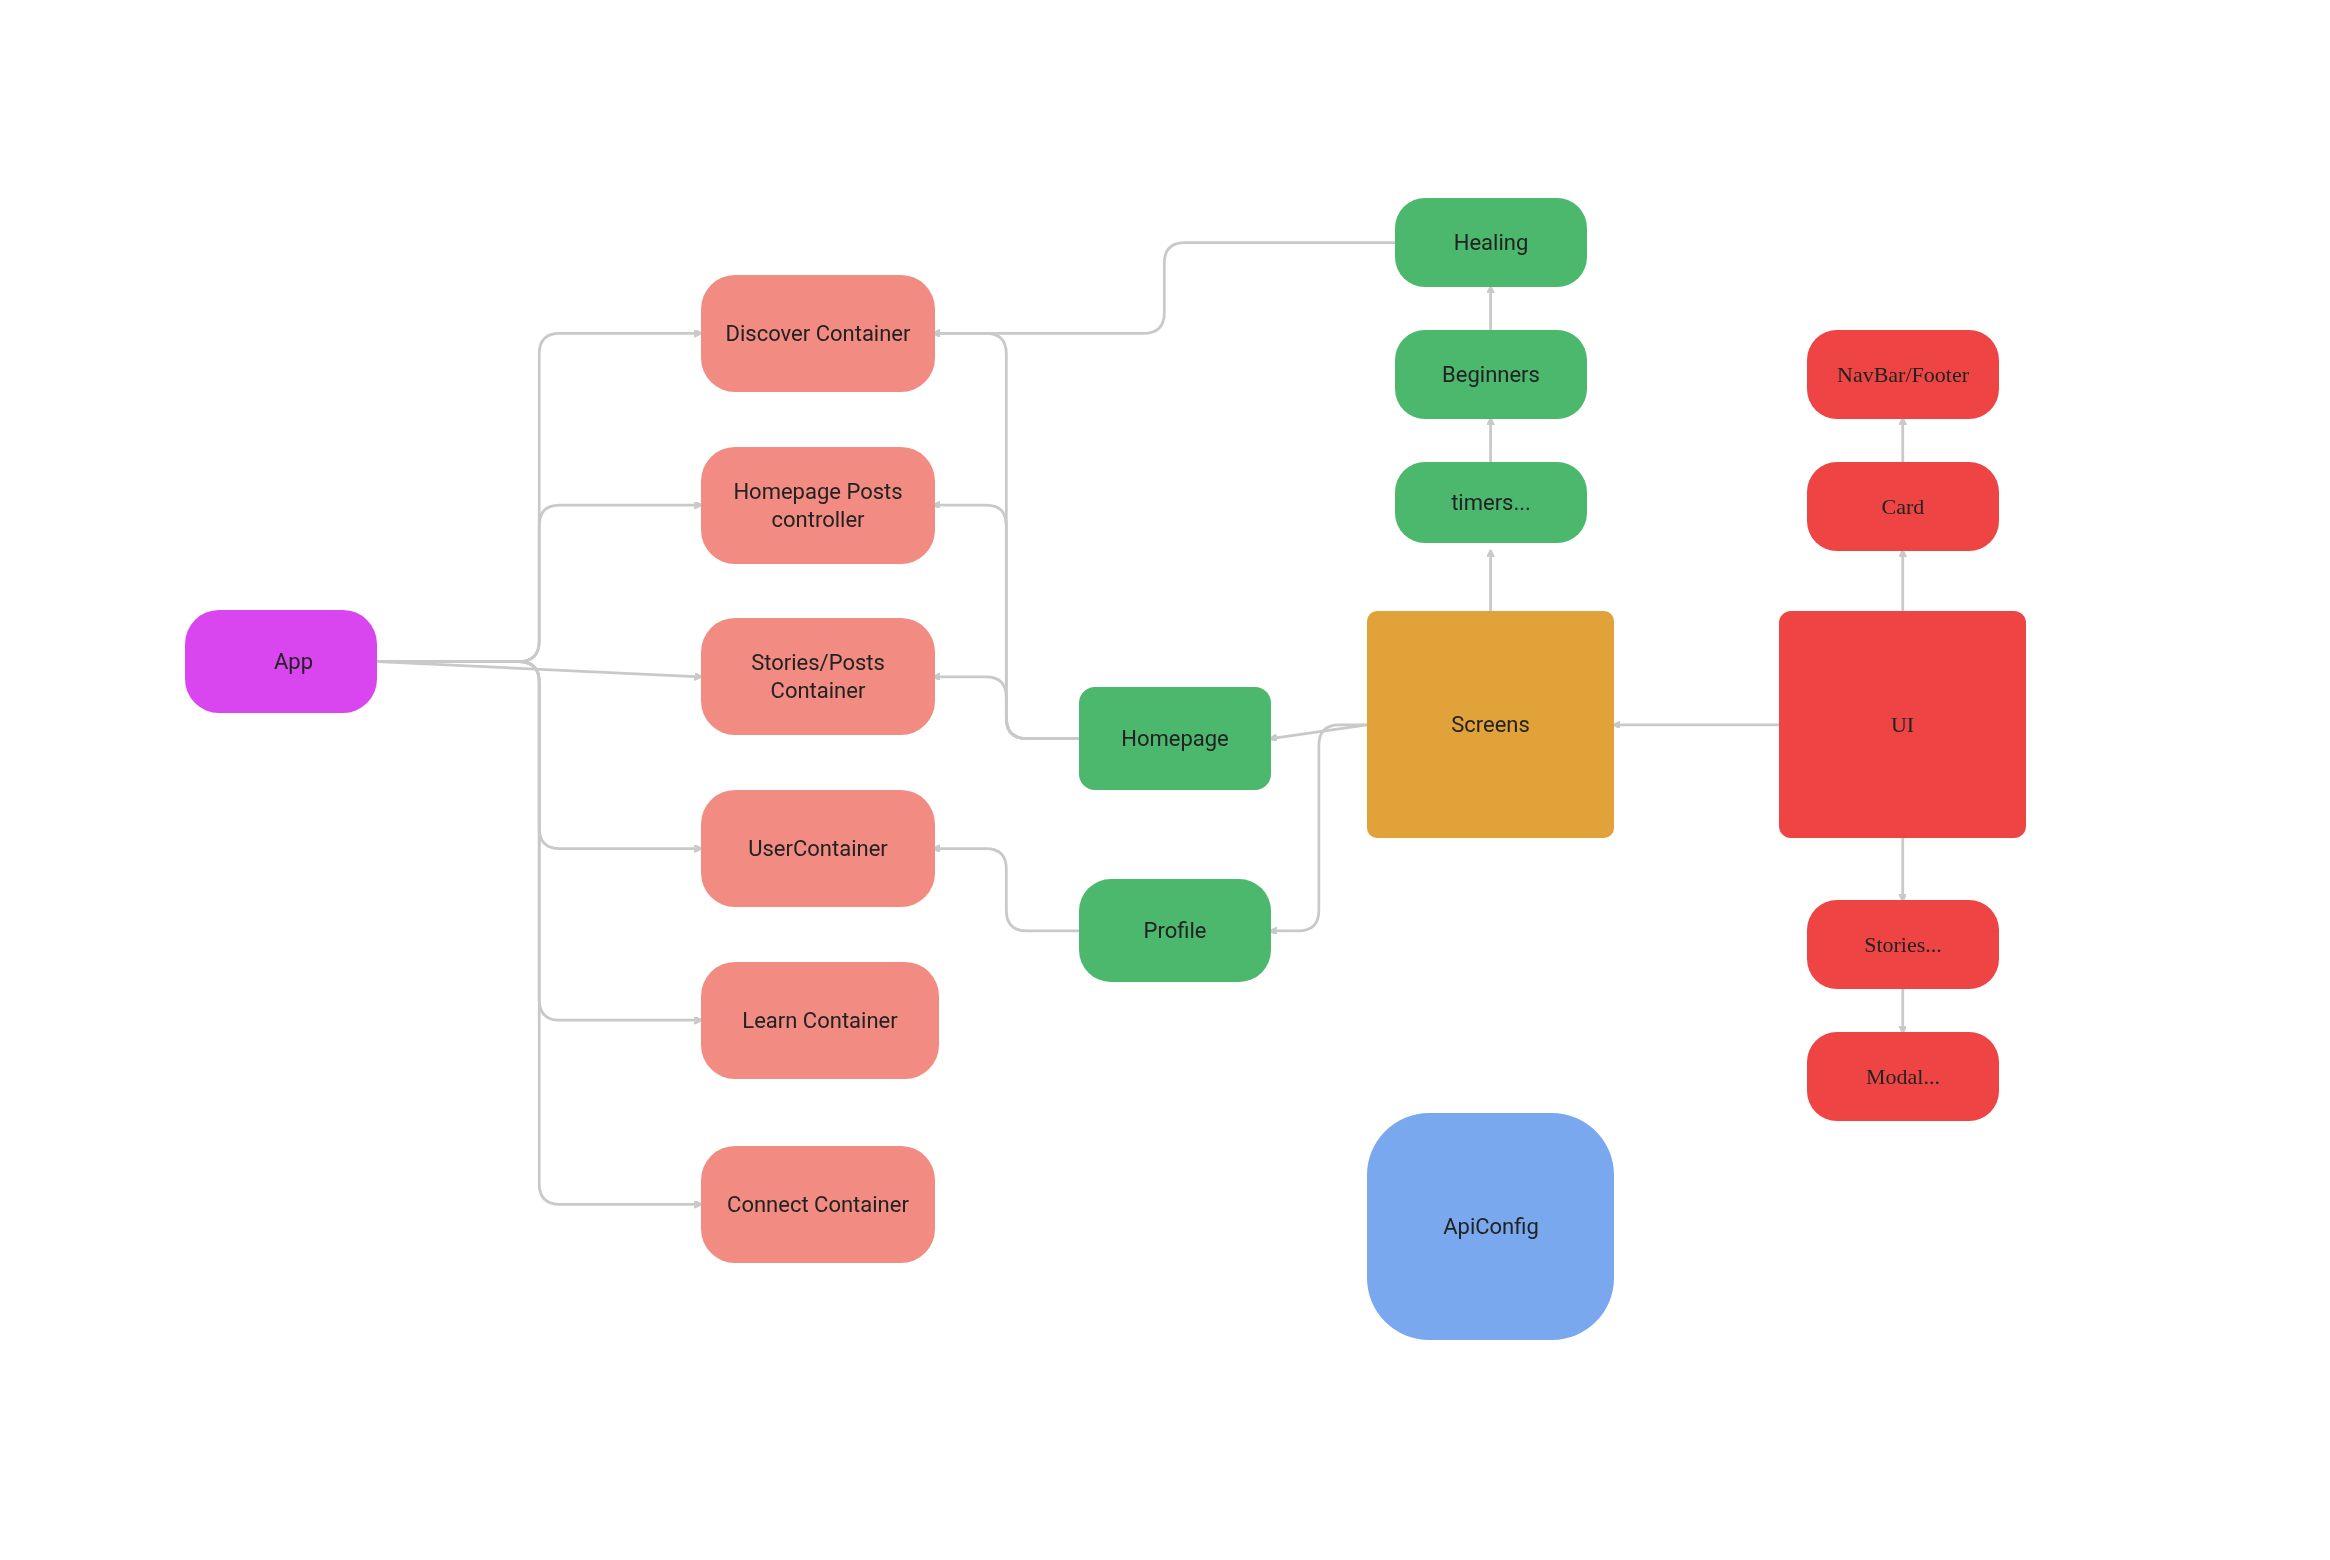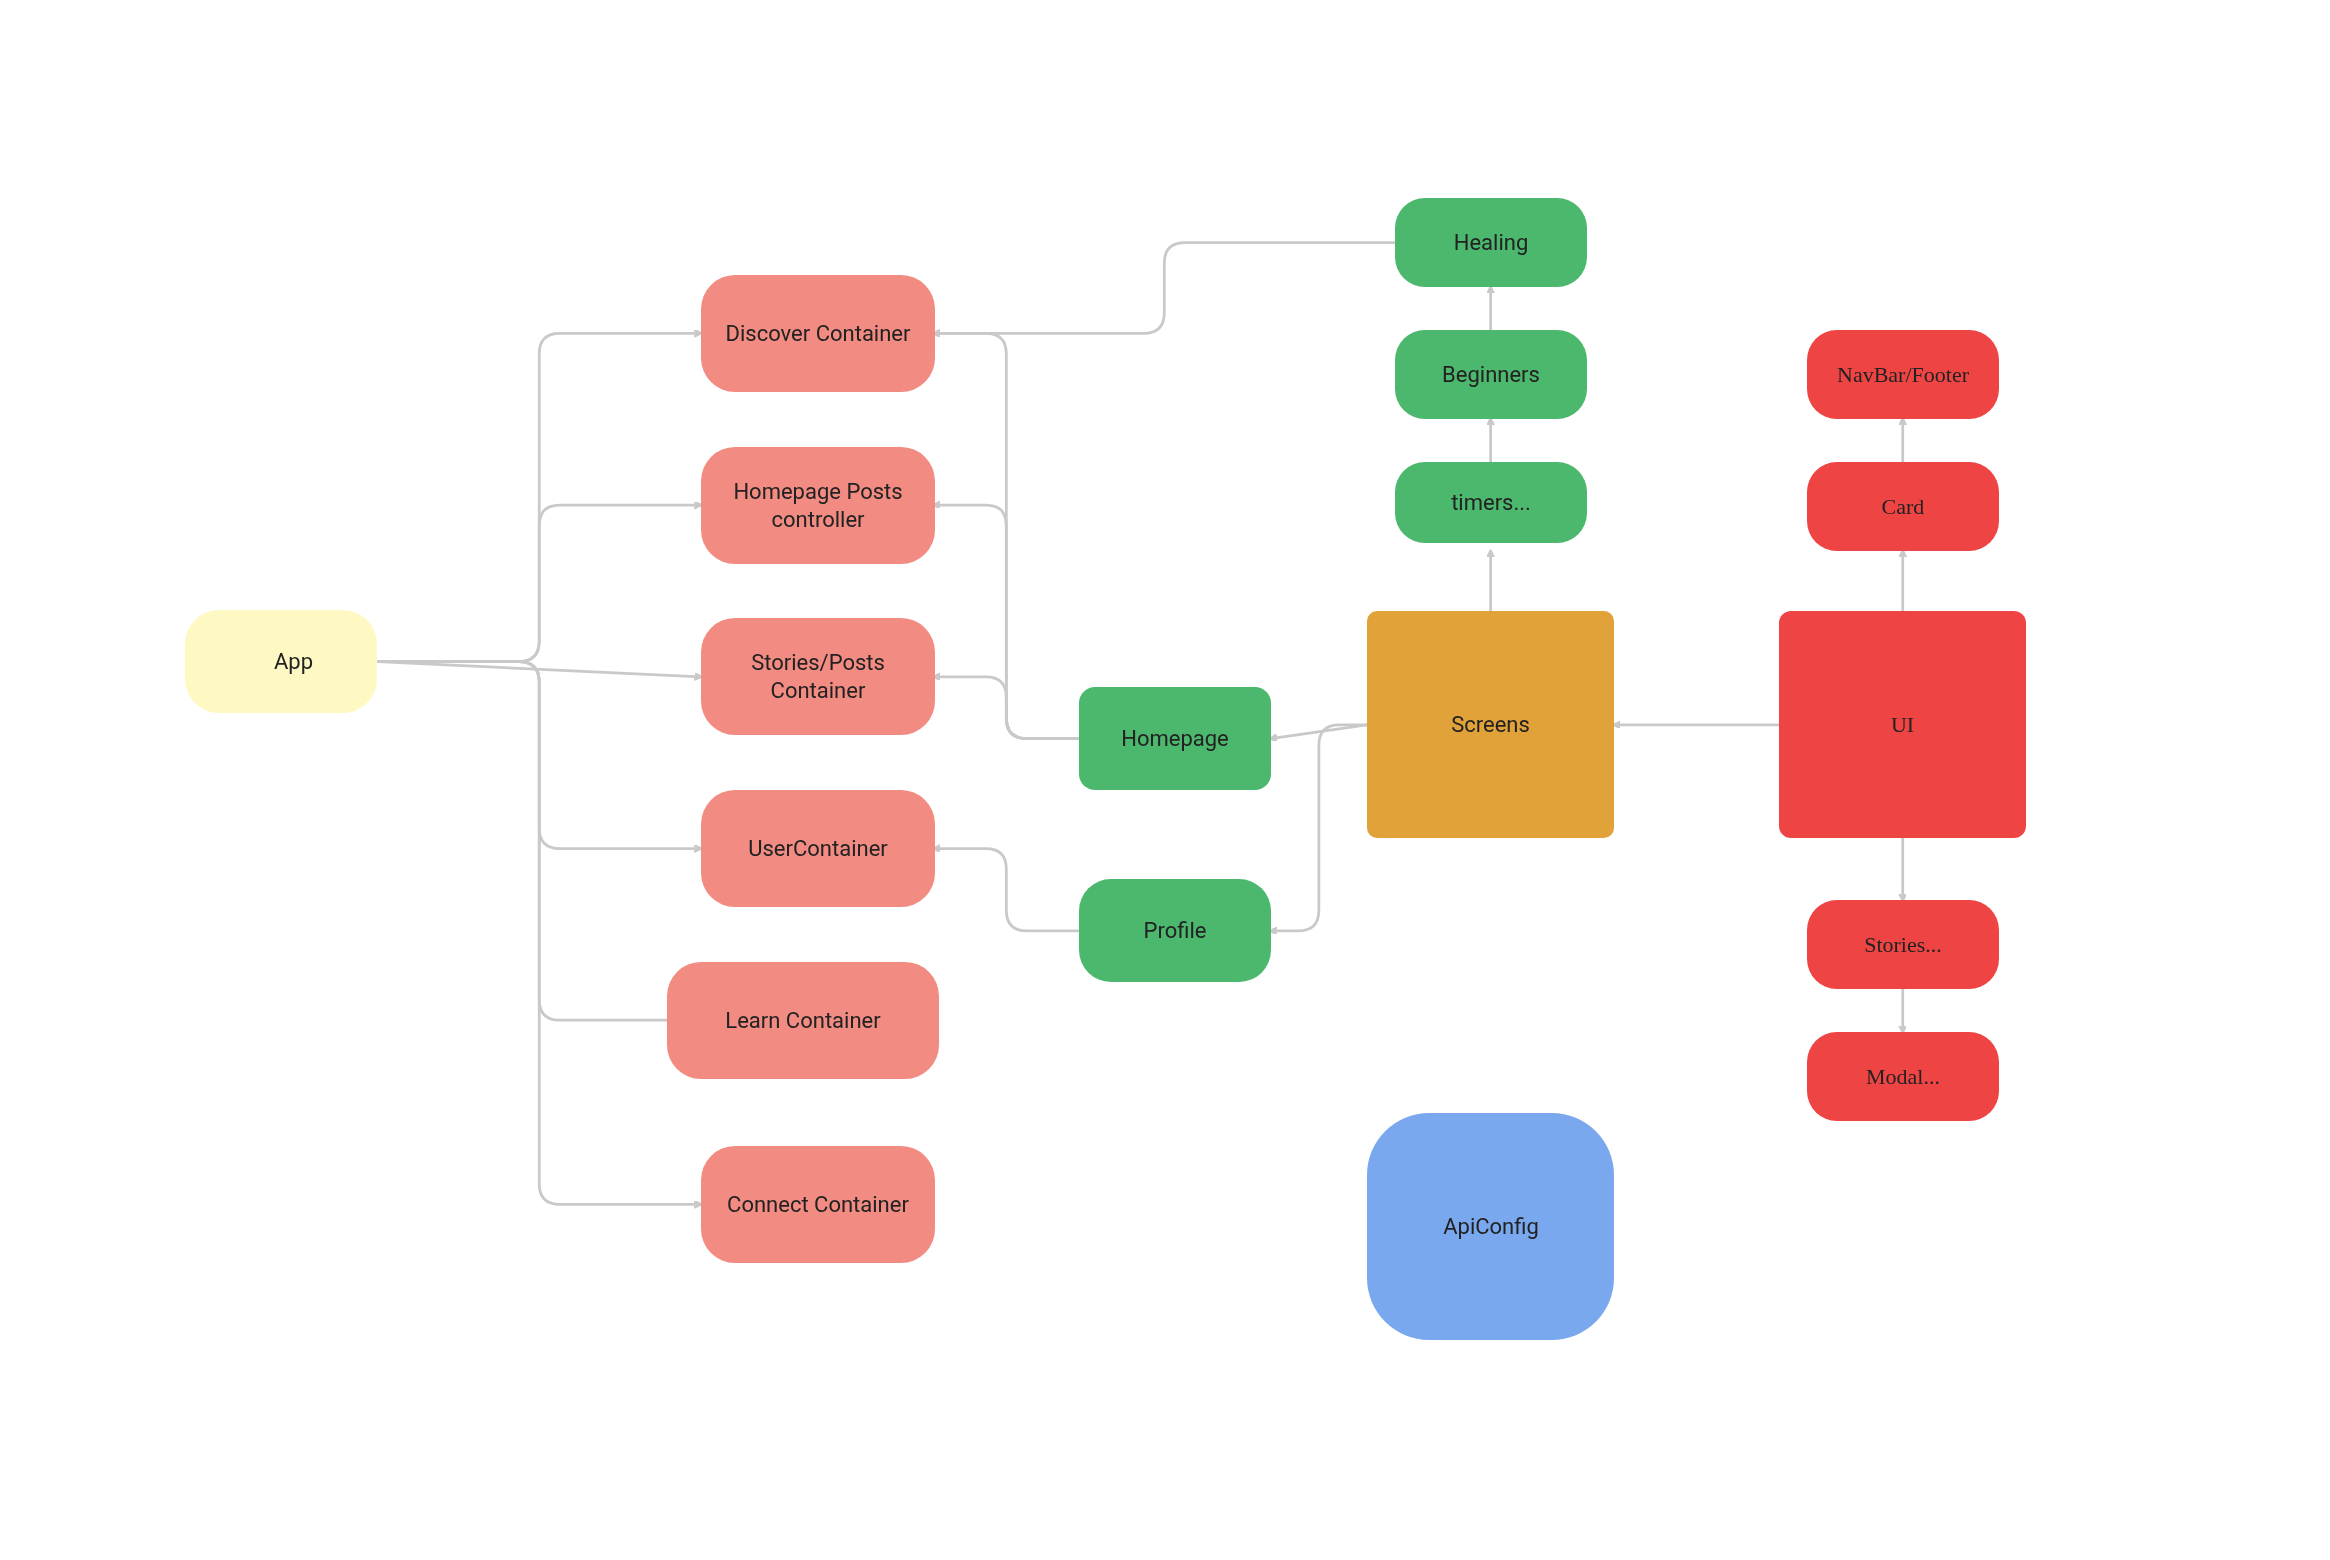--- a/index.html
+++ b/index.html
@@ -1,18 +1,18 @@
 <!DOCTYPE html>
 <html style="font-size:11px"><head>
 <meta charset="utf-8">
 <style>
   html,body{margin:0;padding:0;background:#fff;font-family:-apple-system,BlinkMacSystemFont,"Segoe UI",Roboto,Helvetica,Arial,sans-serif;}
   .stage{position:relative;width:2330px;height:1561px;}
   .node{position:absolute;display:flex;align-items:center;justify-content:center;text-align:center;font-size:22px;color:#222;line-height:1.25;padding:0 19px;box-sizing:border-box;}
-  .purple{background:#fef9c3;padding-left:44px;}
+  .purple{background:#d946ef;padding-left:44px;}
   .red{background:#f28b82;}
   .green{background:#4bb86d;color:#222;}
   .orange{background:#e1a23a;}
   .blue{background:#7aa8ef;}
   .gray{background:#ef4444;font-family:Liberation Serif, serif;}
   svg.edges{position:absolute;left:0;top:0;width:2330px;height:1561px;pointer-events:none;}
   svg.edges path,svg.edges line{stroke:#c9c9c9;stroke-width:4;fill:none;stroke-linecap:round;}
 </style>
 </head>
 <body>
@@ -57,21 +57,21 @@
       </div>
       <div class="node red" style="left: 701px; top: 447px; width: 234px; height: 117px; border-radius: 34px;">
         <span>Homepage Posts controller</span>
       </div>
       <div class="node red" style="left: 701px; top: 618px; width: 234px; height: 117px; border-radius: 34px;">
         <span>Stories/Posts Container</span>
       </div>
       <div class="node red" style="left: 701px; top: 790px; width: 234px; height: 117px; border-radius: 34px;">
         <span>UserContainer</span>
       </div>
-      <div class="node red" style="left: 667px; top: 962px; width: 272px; height: 117px; border-radius: 34px;">
+      <div class="node red" style="left: 701px; top: 962px; width: 238px; height: 117px; border-radius: 34px;">
         <span>Learn Container</span>
       </div>
       <div class="node red" style="left: 701px; top: 1146px; width: 234px; height: 117px; border-radius: 34px;">
         <span>Connect Container</span>
       </div>
       <div class="node green" style="left: 1395px; top: 198px; width: 192px; height: 89px; border-radius: 30px;">
         <span>Healing</span>
       </div>
       <div class="node green" style="left: 1395px; top: 330px; width: 192px; height: 89px; border-radius: 30px; text-align: right;">
         <span>Beginners</span>

